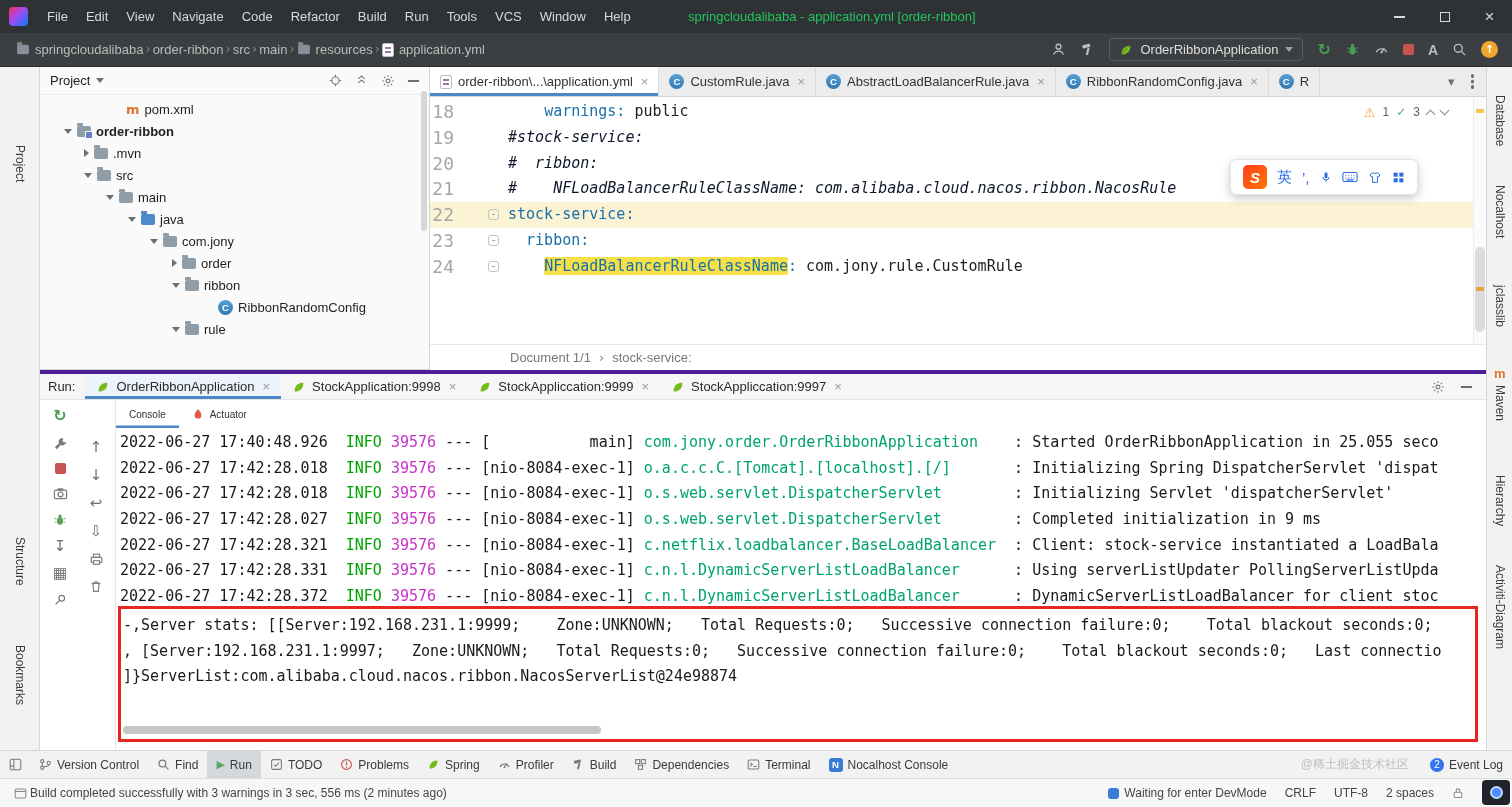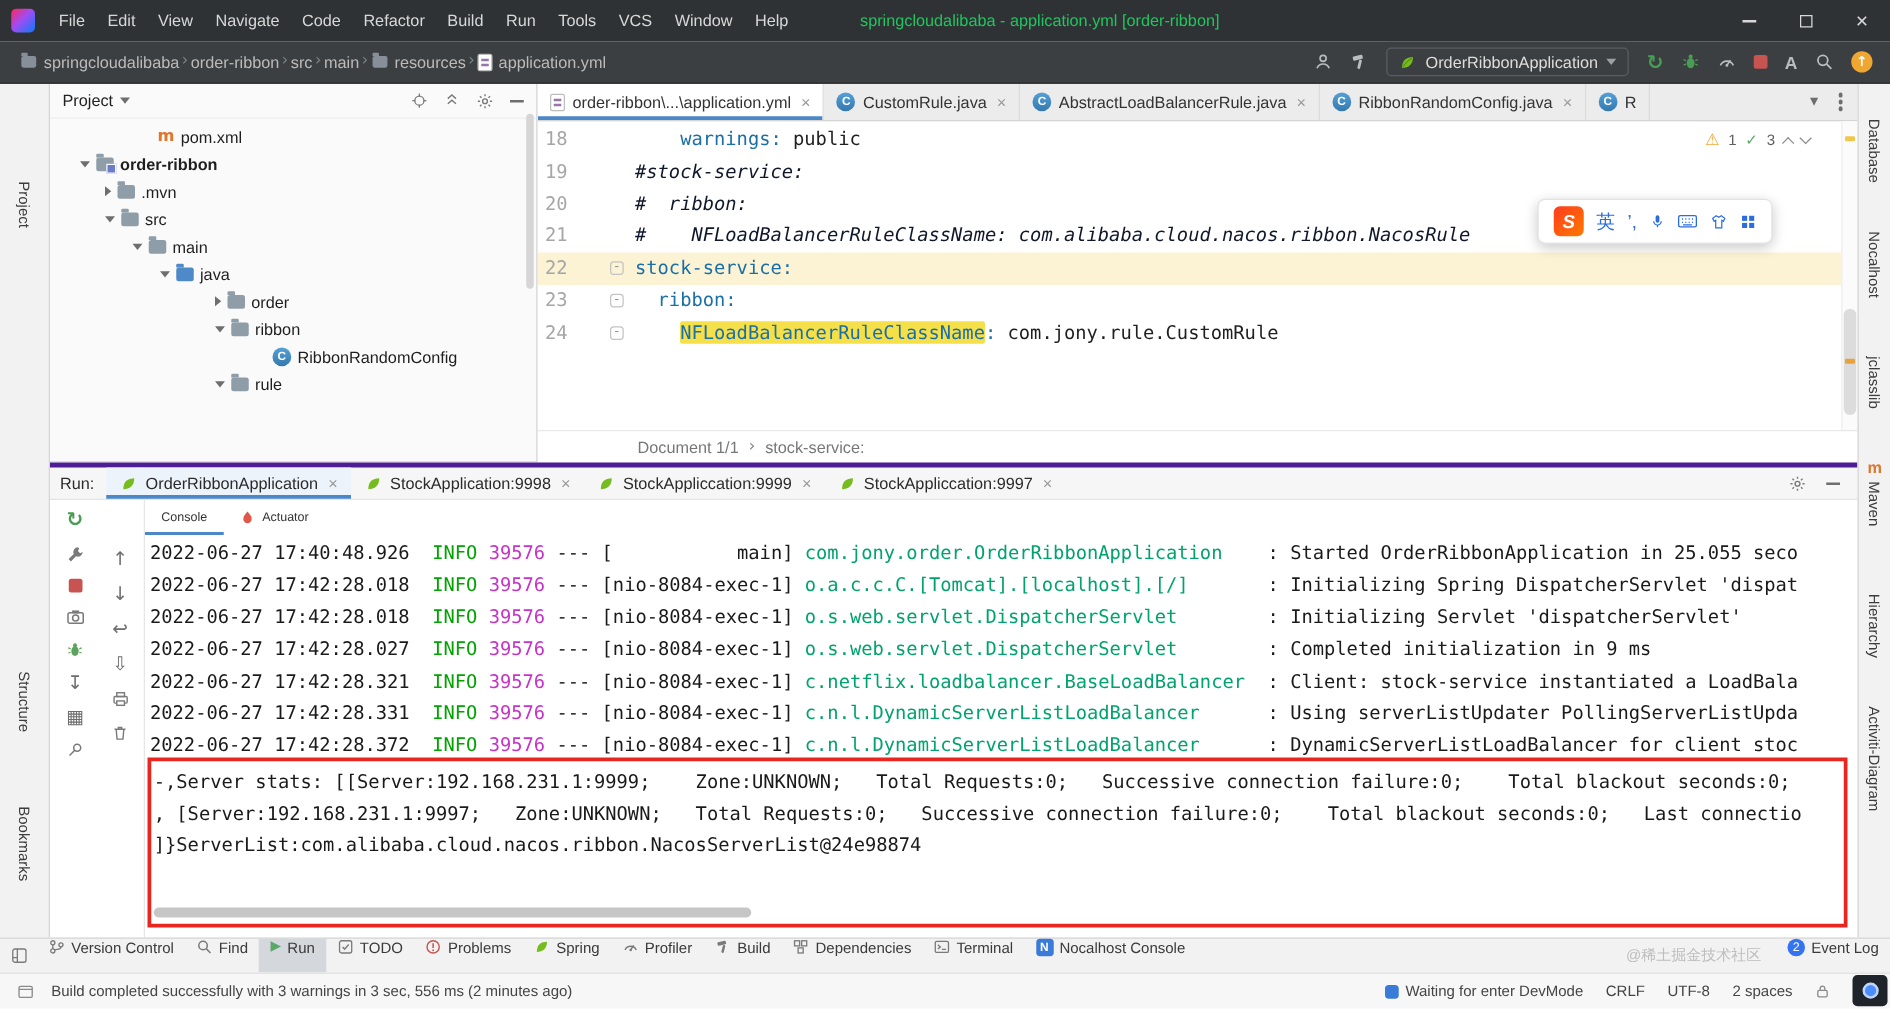--- a/index.html
+++ b/index.html
@@ -56,21 +56,21 @@
 
 #editor{position:absolute;top:67px;left:430px;width:1056px;height:303px;background:#fff;z-index:1}
 #etabs{height:30px;background:#ECECEC;border-bottom:1px solid #D5D5D5;display:flex;align-items:stretch;font-size:13px;color:#333}
 .etab{display:flex;align-items:center;gap:6px;padding:0 10px;border-right:1px solid #DBDBDB}
 .etab.active{background:#FFF;box-shadow:inset 0 -3px 0 #4A88C7}
 .x{color:#999;font-size:13px;margin-left:2px}
 .etabs-right{margin-left:auto;display:flex;align-items:center;gap:16px;padding-right:12px;color:#6E6E6E}
 .kebab{width:3.5px;height:3.5px;border-radius:50%;background:#6E6E6E;box-shadow:0 5.5px 0 #6E6E6E,0 11px 0 #6E6E6E;margin-bottom:11px}
 #ecode{position:absolute;top:30px;left:0;right:13px;bottom:26px;overflow:hidden;padding-top:2px}
 .eline{position:relative;height:25.8px;line-height:25.8px;white-space:pre;font-family:"DejaVu Sans Mono","Liberation Mono",monospace;font-size:15px;color:#1F1F1F}
-.eline .n{position:absolute;left:0;width:24px;text-align:right;color:#A6A6A6;font-size:15px}
+.eline .n{position:absolute;left:0;width:24px;text-align:right;color:#A6A6A6;font-size:18px}
 .eline .c{position:absolute;left:78px;top:0}
 .cur{background:#FBF3D3}
 .k{color:#1A6FA8}
 .v{color:#1F1F1F}
 .cm{color:#0f172a;font-style:italic}
 .hl{background:#F5E04A;border-radius:2px}
 .fold{position:absolute;left:58px;top:7px;width:11px;height:11px;border:1px solid #C3C3C3;border-radius:3px;font-size:10px;line-height:8px;text-align:center;color:#8A8A8A;font-family:"DejaVu Sans",sans-serif}
 #inspect{position:absolute;right:18px;top:6px;display:flex;align-items:center;gap:7px;font-size:12px;color:#5F5F5F;background:rgba(255,255,255,.88);padding:2px 7px;border-radius:8px}
 .wtri{color:#F2A63B;font-size:13px}
 .gchk{color:#59A869;font-size:12px;font-weight:bold}
@@ -104,26 +104,26 @@
 .cline{height:25.7px;line-height:25.7px;white-space:pre}
 .ll{color:#00A400}
 .lp{color:#C832C8}
 .lg2{color:#00A36D}
 #redbox{position:absolute;left:2px;top:178px;right:8px;height:136px;border:3px solid #E8261F;padding:4px 0 0 2px}
 .sline{height:25.7px;line-height:25.7px;white-space:pre}
 #hscroll{position:absolute;left:2px;bottom:5px;width:478px;height:8px;background:#C6C6C6;border-radius:4px}
 
 #bottom-bar{position:absolute;left:0;right:0;top:750px;height:28px;background:#F2F2F2;border-top:1px solid #D5D5D5;display:flex;align-items:stretch;font-size:12px;color:#3A3A3A;z-index:6}
 .bswitch{width:30px;display:flex;align-items:center;justify-content:center}
-.bitem{display:flex;align-items:flex-start;gap:5px;padding:0 9px}
+.bitem{display:flex;align-items:center;gap:5px;padding:0 9px}
 .bitem.active{background:#D4D8DD}
 .badge{width:14px;height:14px;border-radius:50%;background:#3574F0;color:#fff;font-size:10px;display:flex;align-items:center;justify-content:center}
 .nico{width:14px;height:14px;border-radius:3px;background:#3B7BD8;color:#fff;font-size:9.5px;font-weight:bold;display:flex;align-items:center;justify-content:center}
 .wmark{color:#BDBDBD;display:flex;align-items:center;margin-left:auto;padding-right:12px}
-#status-bar{position:absolute;left:0;right:0;top:778px;height:29px;background:#F7F7F7;border-top:1px solid #DDD;display:flex;align-items:center;gap:14px;padding:0 14px;font-size:12px;color:#454545;z-index:6}
+#status-bar{position:absolute;left:0;right:0;top:778px;height:29px;background:#F7F7F7;border-top:1px solid #DDD;display:flex;align-items:center;gap:3px;padding:0 14px;font-size:12px;color:#454545;z-index:6}
 .sright{margin-left:auto;display:flex;align-items:center;gap:18px;padding-right:34px}
 .devdot{width:11px;height:11px;border-radius:3px;background:#3B7BD8}
 #corner{position:absolute;right:2px;top:780px;width:28px;height:25px;background:#1F242B;border-radius:4px;display:flex;align-items:center;justify-content:center;z-index:9}
 .corner-c{width:13px;height:13px;border-radius:50%;background:#4C8DFF;border:2.5px solid #BFD7FF}
 svg{display:block;flex:none}
 </style>
 </head>
 <body>
 
 <div id="titlebar">
@@ -298,20 +298,25 @@
       </div>
     <div class="trow" style="padding-left:66px">
         <span class="tri-d"></span>
         <span class="fo"></span>
         <span>main</span>
       </div>
     <div class="trow" style="padding-left:88px">
         <span class="tri-d"></span>
         <span class="fo blue"></span>
         <span>java</span>
+      </div>
+    <div class="trow" style="padding-left:110px">
+        <span class="tri-d"></span>
+        <span class="fo"></span>
+        <span>com.jony</span>
       </div>
     <div class="trow" style="padding-left:132px">
         <span class="tri-r"></span>
         <span class="fo"></span>
         <span>order</span>
       </div>
     <div class="trow" style="padding-left:132px">
         <span class="tri-d"></span>
         <span class="fo"></span>
         <span>ribbon</span>

